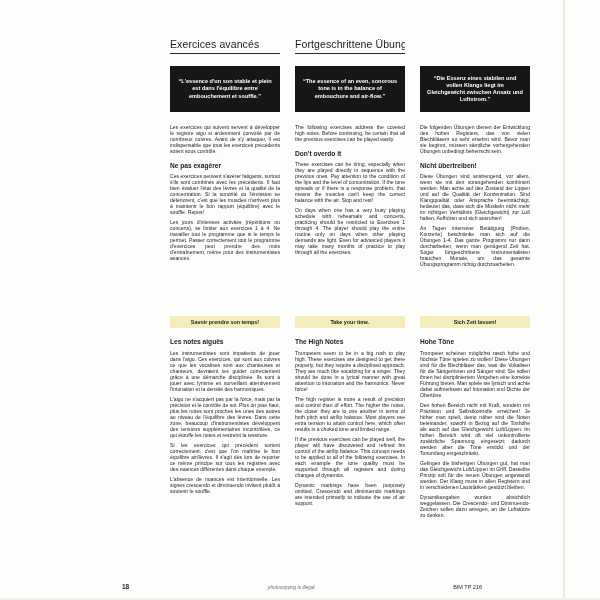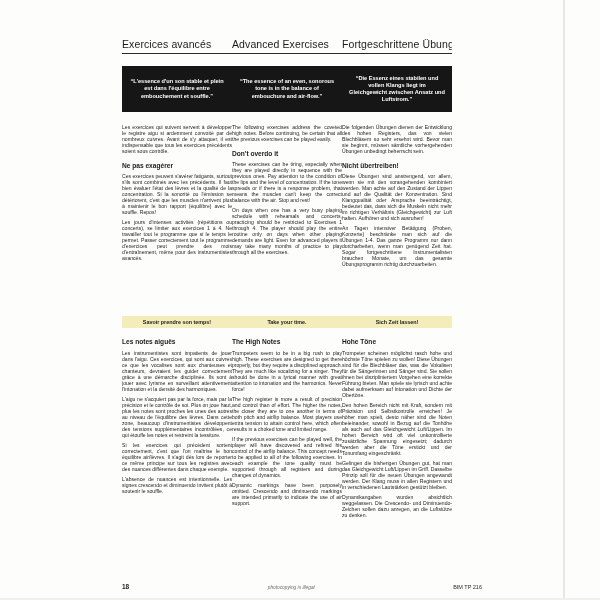--- a/index.html
+++ b/index.html
@@ -5,21 +5,21 @@
   html,body{margin:0;padding:0;}
   body{
     width:600px;height:600px;position:relative;overflow:hidden;
     background:#fdfdfc;
     font-family:"Liberation Sans", sans-serif;
     color:#1c1c1c;
   }
   .scan-edge{position:absolute;top:0;right:35px;width:2px;height:600px;background:#e7e7e4;}
   .scan-bottom{position:absolute;left:0;bottom:0;width:600px;height:2px;background:#efefec;}
   .page{position:absolute;left:122px;top:38px;width:360px;}
-  .row{display:grid;grid-template-columns:repeat(3,110px);}
+  .row{display:grid;grid-template-columns:repeat(3,110px);column-gap:15px;margin-left:48px;}
   .title-cell{
     font-size:10.5px;font-weight:400;letter-spacing:0.1px;
     padding-bottom:3px;border-bottom:1px solid #2a2a2a;white-space:nowrap;overflow:hidden;
   }
   .row-quotes{margin-top:12px;}
   .quote-box{
     background:#161616;color:#ffffff;height:46px;box-sizing:border-box;
     display:flex;align-items:center;justify-content:center;text-align:center;
     font-weight:bold;font-size:5.6px;line-height:7.2px;padding:3px 7px;
   }
@@ -46,21 +46,20 @@
 </head>
 <body>
 
 <div class="scan-edge"></div>
 <div class="scan-bottom"></div>
 
 <div class="page">
 
   <div class="row row-titles">
     <div class="title-cell">Exercices avancés</div>
-    <div class="title-cell">Advanced Exercises</div>
     <div class="title-cell">Fortgeschrittene Übungen</div>
   </div>
 
   <div class="row row-quotes">
     <div class="quote-box">“L'essence d'un son stable et plein est dans l'équilibre entre embouchement et souffle.”</div>
     <div class="quote-box">“The essence of an even, sonorous tone is in the balance of embouchure and air-flow.”</div>
     <div class="quote-box">“Die Essenz eines stabilen und vollen Klangs liegt im Gleichgewicht zwischen Ansatz und Luftstrom.”</div>
   </div>
 
   <div class="row row-block1">

